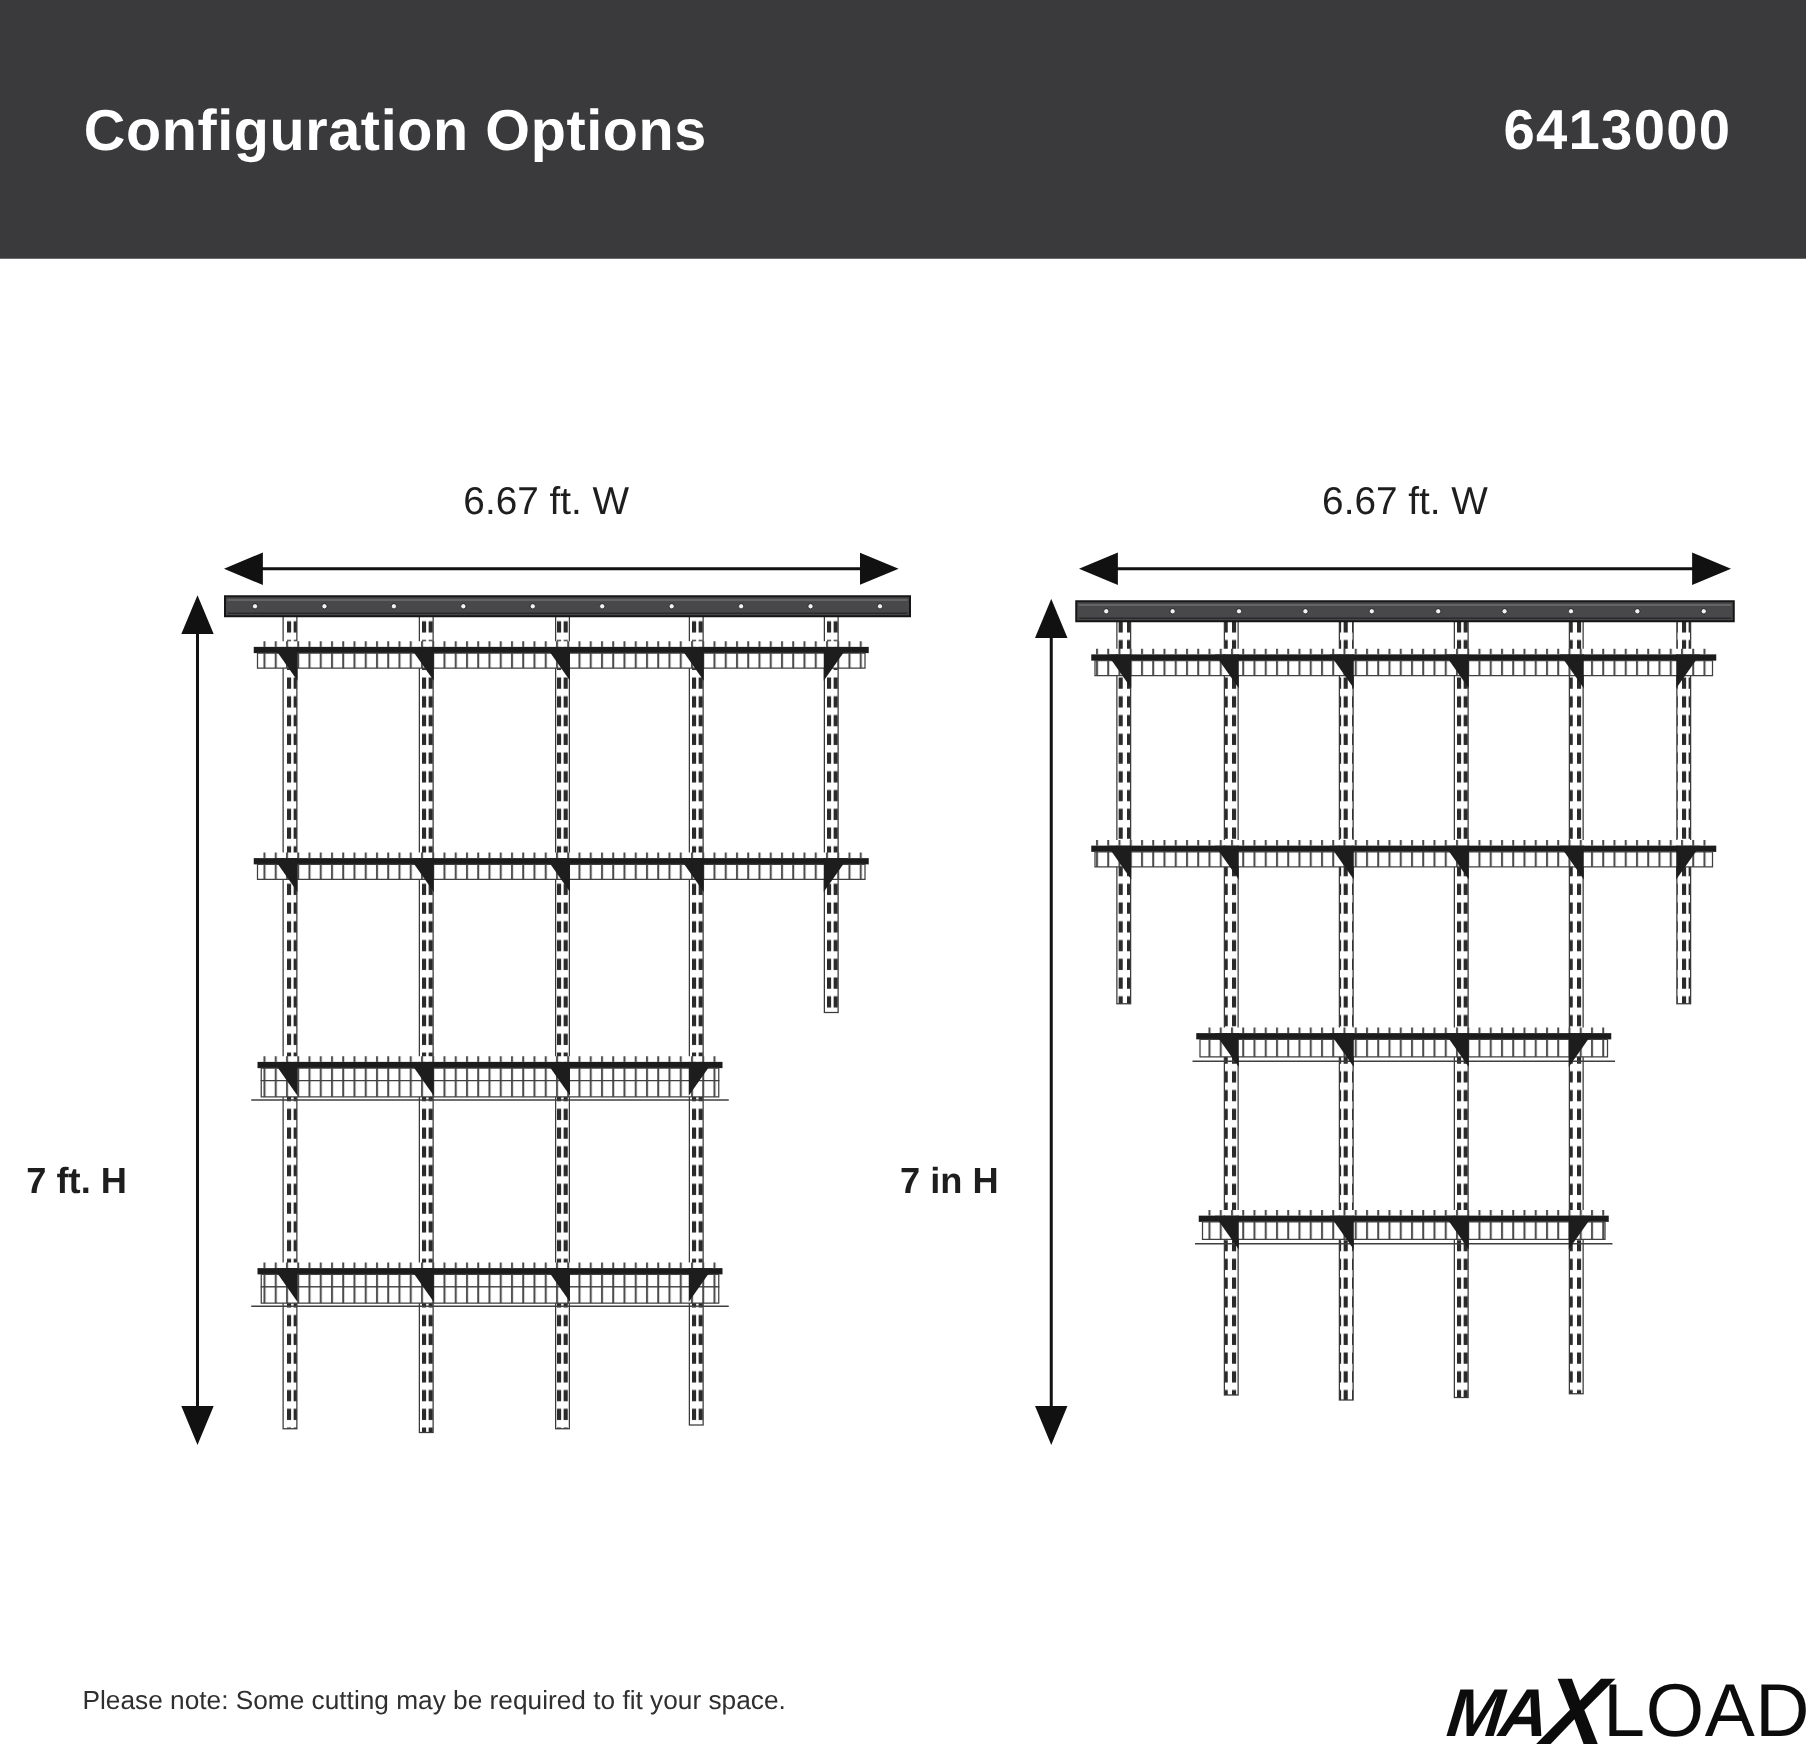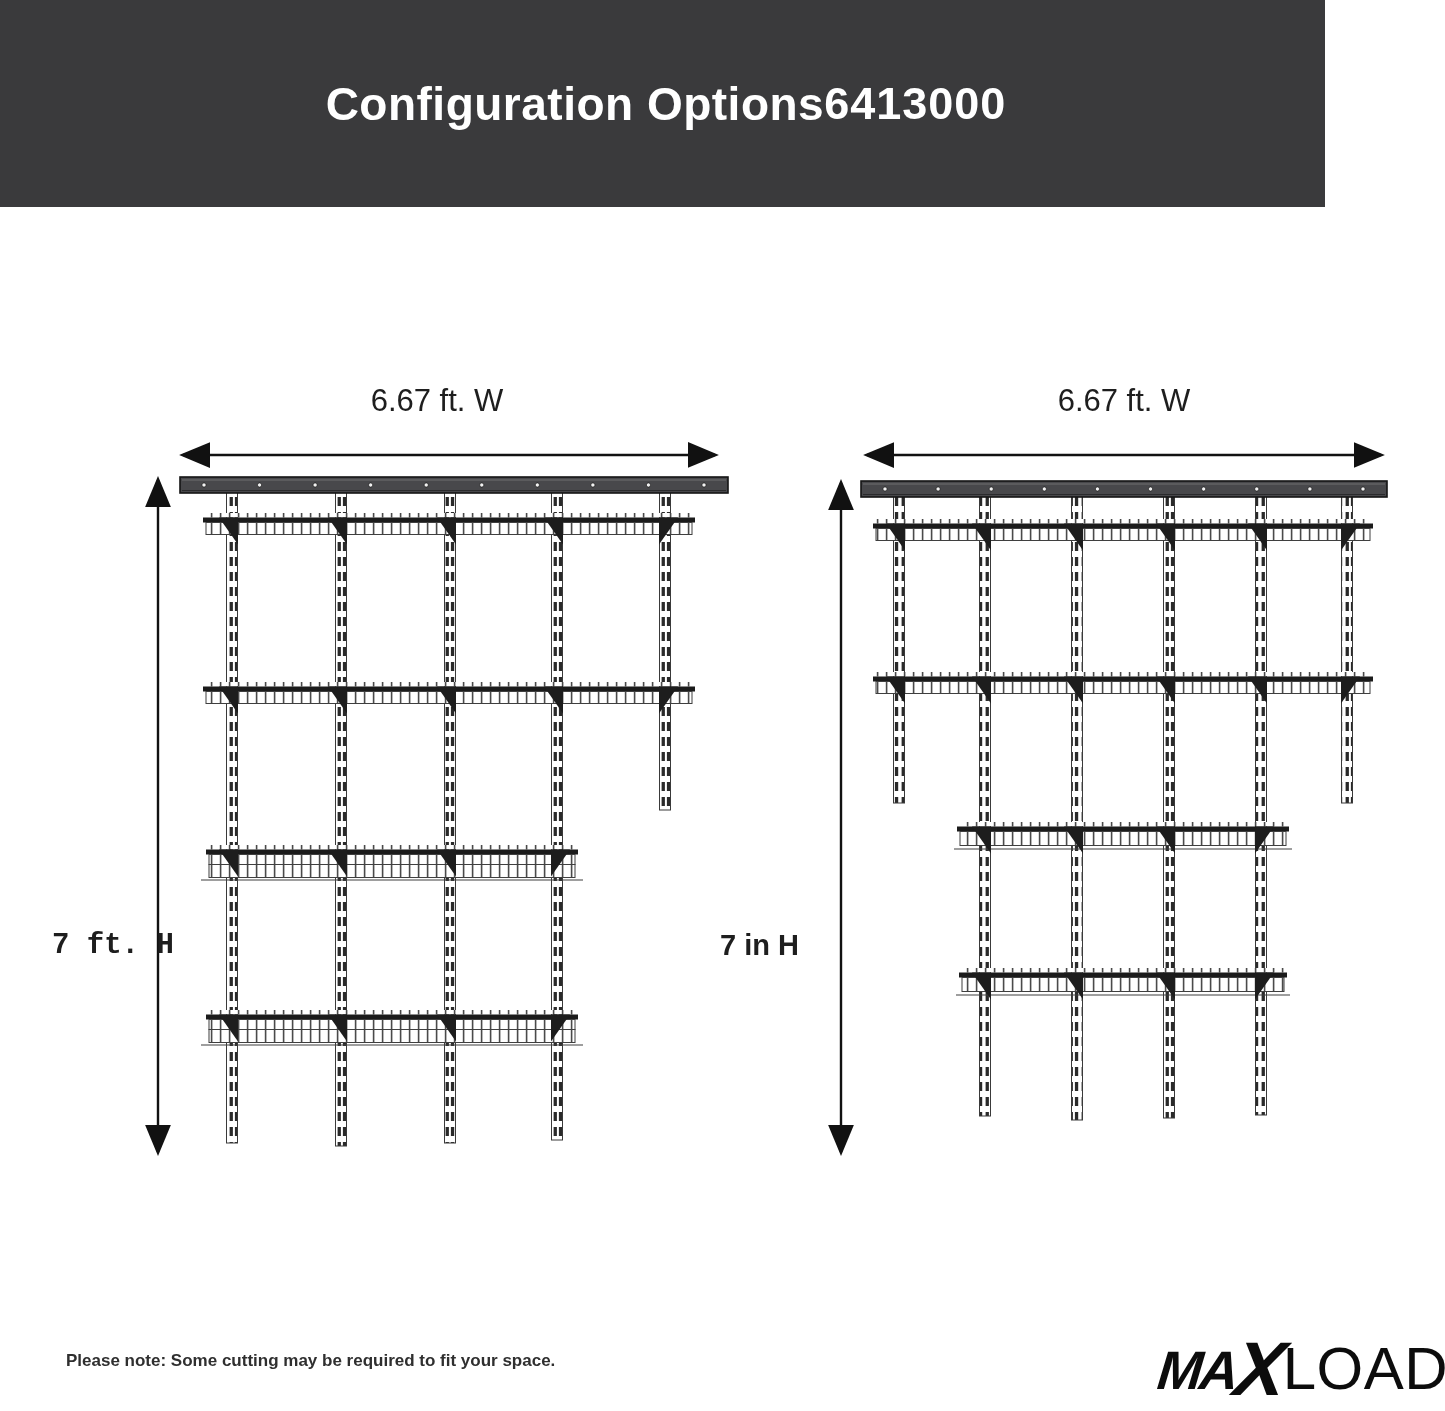--- a/index.html
+++ b/index.html
@@ -14,26 +14,26 @@
   #stage {
     position: relative;
     width: 1445px;
     height: 1411px;
     background: #ffffff;
   }
   
   .header-bar {
     position: absolute;
     left: 0; top: 0;
-    width: 1325px;
+    width: 1445px;
     height: 207px;
     background: #3a3a3c;
     display: flex;
     align-items: center;
-    justify-content: center;
+    justify-content: space-between;
     padding: 0 60px 0 67px;
     box-sizing: border-box;
   }
   .header-title {
     color: #ffffff;
     font-size: 46px;
     font-weight: 700;
     letter-spacing: 0.5px;
   }
   .header-number {
@@ -57,31 +57,31 @@
     font-weight: 400;
     white-space: nowrap;
   }
   .dim-label.centered { transform: translateX(-50%); }
   .dim-label.hlabel {
     font-size: 29px;
     font-weight: 700;
   }
   #label-w-left  { left: 437px;  top: 383px; }
   #label-w-right { left: 1124px; top: 383px; }
-  #label-h-left  { left: 52px;   top: 929px; font-family: Liberation Mono, monospace; }
+  #label-h-left  { left: 21px;   top: 929px; }
   #label-h-right { left: 720px;  top: 929px; }
   
   .footer-note {
     position: absolute;
     left: 66px;
     top: 1345px;
     color: #2f2f2f;
-    font-size: 17px;
+    font-size: 21px;
     line-height: 31px;
-    font-weight: 700;
+    font-weight: 400;
   }
   
   .logo {
     position: absolute;
     left: 1158px;
     top: 1334px;
     display: flex;
     align-items: baseline;
     color: #0c0c0c;
     height: 72px;

